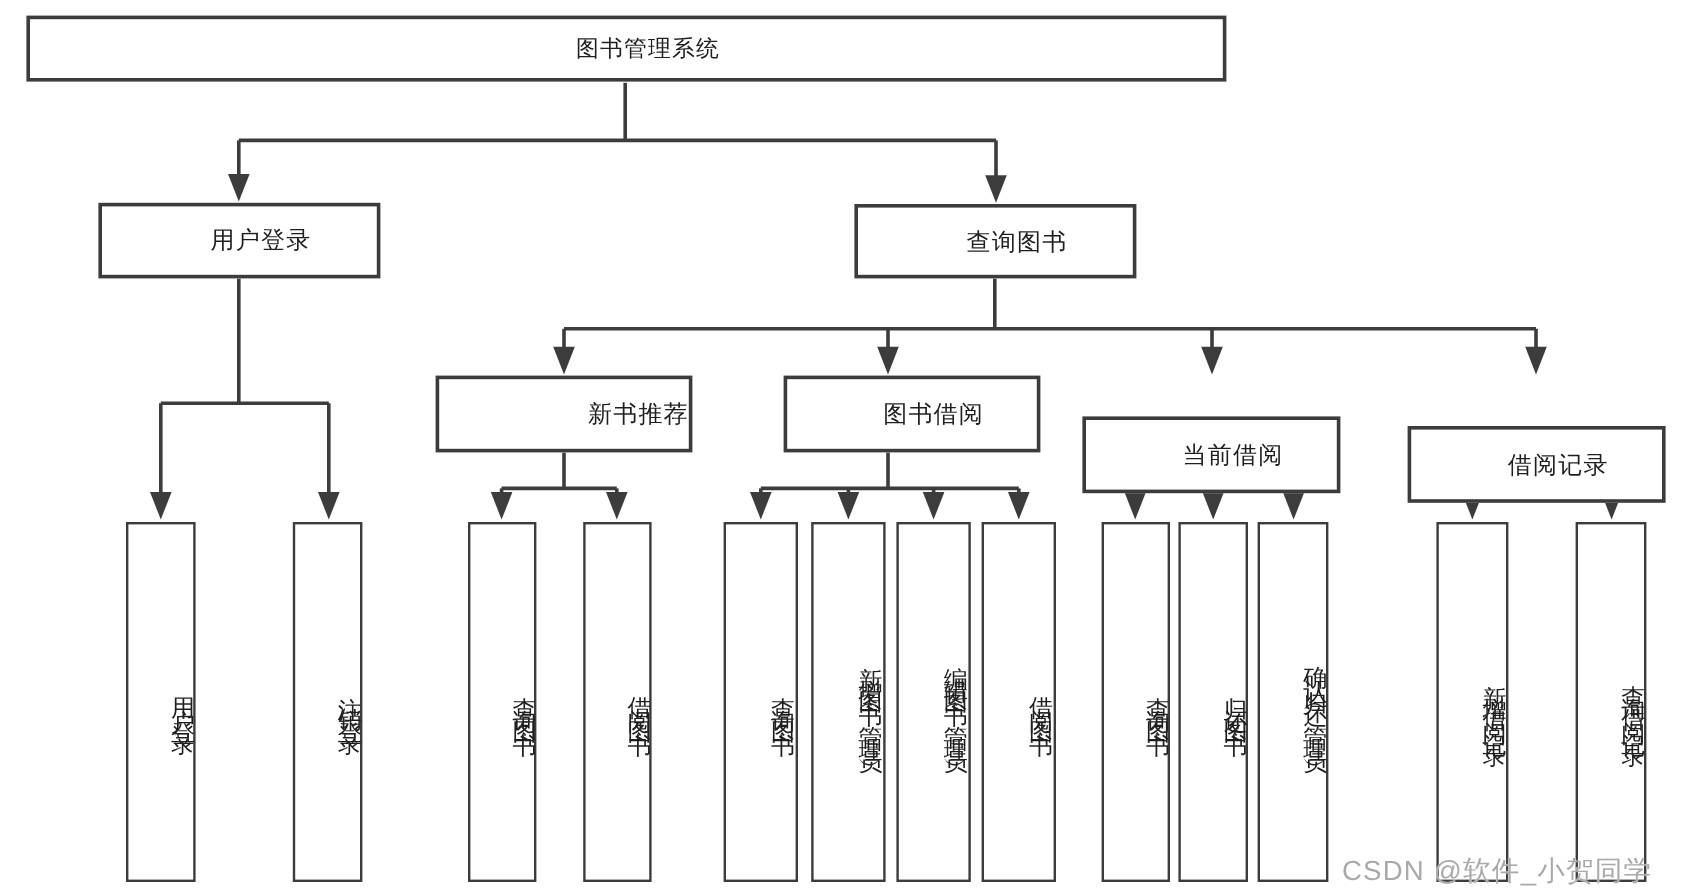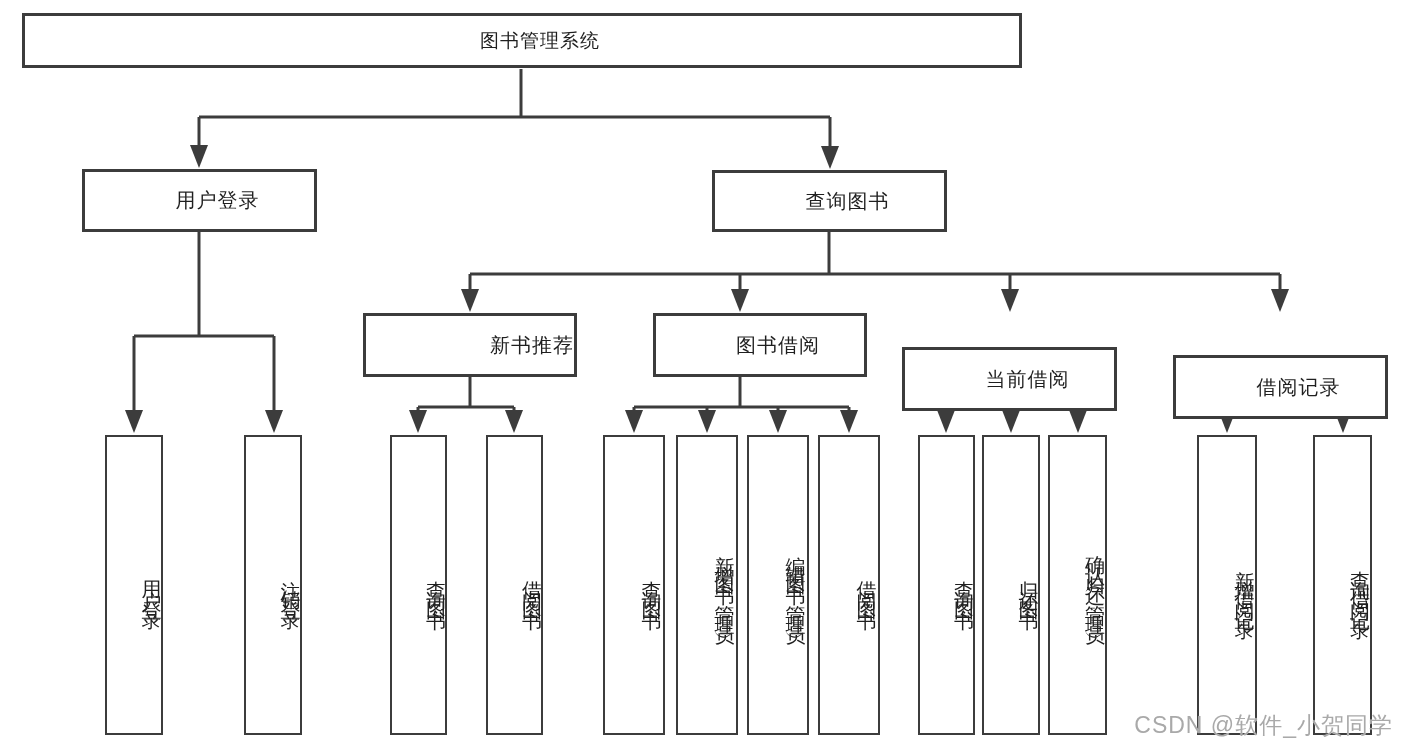--- a/index.html
+++ b/index.html
@@ -34,21 +34,21 @@
   .node.vert span{
     writing-mode:vertical-rl;
     text-orientation:mixed;
     font-size:20px;
     letter-spacing:10px;
     line-height:1;
     white-space:nowrap;
   }
   .watermark{
     position:absolute;
-    right:12px;bottom:6px;
+    right:28px;bottom:6px;
     color:var(--wm);
     font-size:23px;
     letter-spacing:1px;
     z-index:5;
     text-shadow:0 0 1px #ffffff;
   }
 </style>
 </head>
 <body>
 

